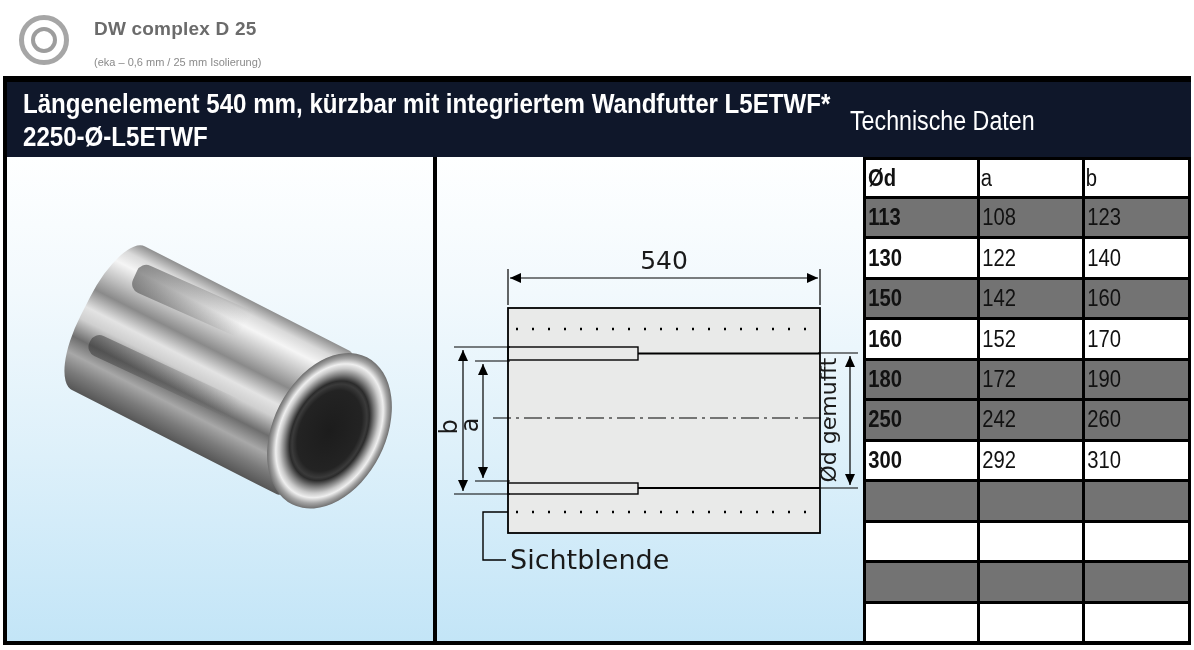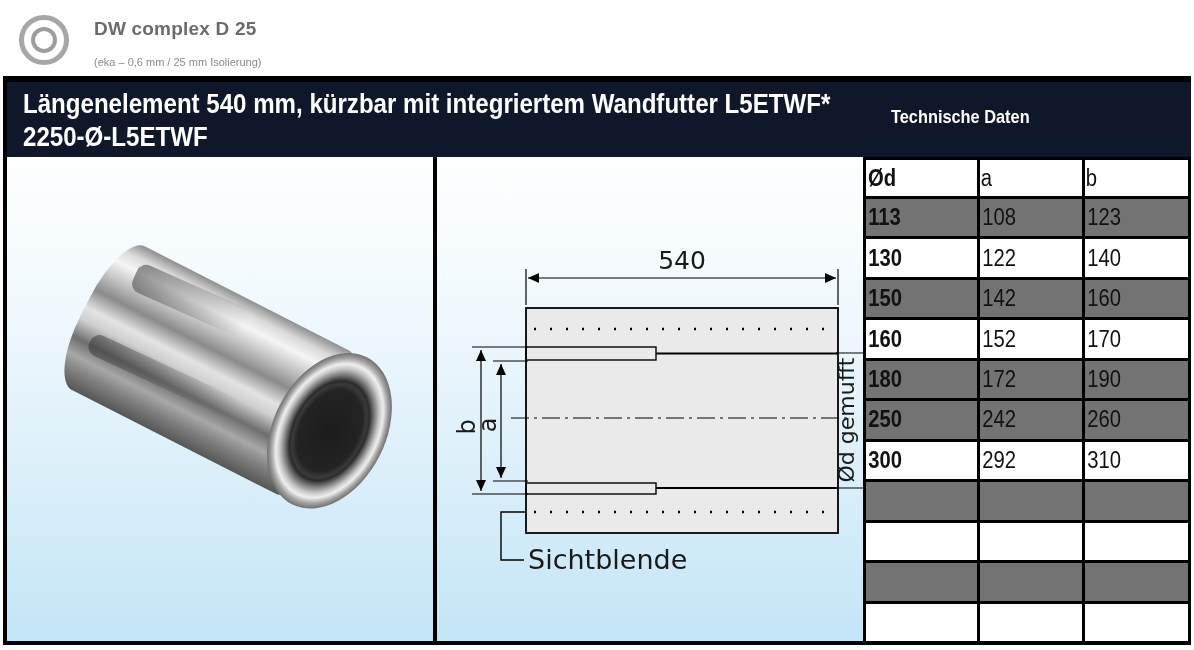--- a/index.html
+++ b/index.html
@@ -21,21 +21,21 @@
   .top-rule    { position:absolute; left:3px; top:76px; width:1188px; height:6px; background:#000; }
   .left-rule   { position:absolute; left:3px; top:76px; width:4px; height:569px; background:#000; }
   .bottom-rule { position:absolute; left:3px; top:641px; width:1188px; height:4px; background:#000; }
   .divider     { position:absolute; left:433px; top:157px; width:4px; height:487px; background:#000; }
 
   
   .header-bar { position:absolute; left:3px; top:82px; width:1188px; height:75px; background:#0f172a; }
   .header-titles { position:absolute; left:20px; top:5px; color:#fff; font-weight:bold;
       font-size:28px; line-height:33px; white-space:nowrap; }
   .condense { display:inline-block; transform:scaleX(0.86); transform-origin:0 50%; }
-  .header-right { position:absolute; left:888px; top:24px; color:#fff; font-weight:bold; font-size:19px; }
+  .header-right { position:absolute; left:847px; top:24px; color:#fff; font-weight:normal; font-size:27px; }
 
   
   .content-bg { position:absolute; left:7px; top:157px; width:1184px; height:484px;
       background:linear-gradient(180deg,#feffff 0%,#f2f9fd 28%,#ddf0fa 62%,#c3e5f7 100%); }
 
   
   .photo-panel { position:absolute; left:7px; top:157px; width:426px; height:484px; overflow:hidden; }
   .pipe-wrap { position:absolute; left:62px; top:135px; width:300px; height:165px;
       transform:rotate(27deg); transform-origin:50% 50%; }
   .pipe-body { position:absolute; left:0; top:2px; width:262px; height:161px;
@@ -46,21 +46,21 @@
       background:linear-gradient(100deg, rgba(60,60,60,0.55), rgba(255,255,255,0) 60%);
       transform:rotate(-3deg); border-radius:10px; }
   .pipe-streak { position:absolute; left:20px; top:95px; width:230px; height:22px;
       background:linear-gradient(95deg, rgba(40,40,40,0.45), rgba(255,255,255,0.0) 70%);
       transform:rotate(-2deg); border-radius:10px; }
   .pipe-end { position:absolute; left:218px; top:0; width:112px; height:165px; border-radius:50%;
       background:radial-gradient(closest-side,#1c1c1c 0%,#232323 52%,#3a3a3a 60%,#2b2b2b 64%,
         #7d7d7d 72%,#c9c9c9 80%,#efefef 86%,#a5a5a5 93%,#6f6f6f 100%); }
 
   
-  .drawing-panel { position:absolute; left:437px; top:157px; width:426px; height:487px;padding-left:18px; }
+  .drawing-panel { position:absolute; left:437px; top:157px; width:426px; height:487px; }
   .drawing-panel svg { display:block; }
   .draw-text { font-family:"DejaVu Sans", sans-serif; fill:#1a1a1a; }
 
   
   .data-table { position:absolute; left:863px; top:157px; width:328px; height:487px;
       border-collapse:collapse; table-layout:fixed; background:#fff; }
   .data-table col.c1 { width:35%; }
   .data-table col.c2 { width:32.5%; }
   .data-table col.c3 { width:32.5%; }
   .data-table th, .data-table td { border:3px solid #000; text-align:left; vertical-align:middle;

